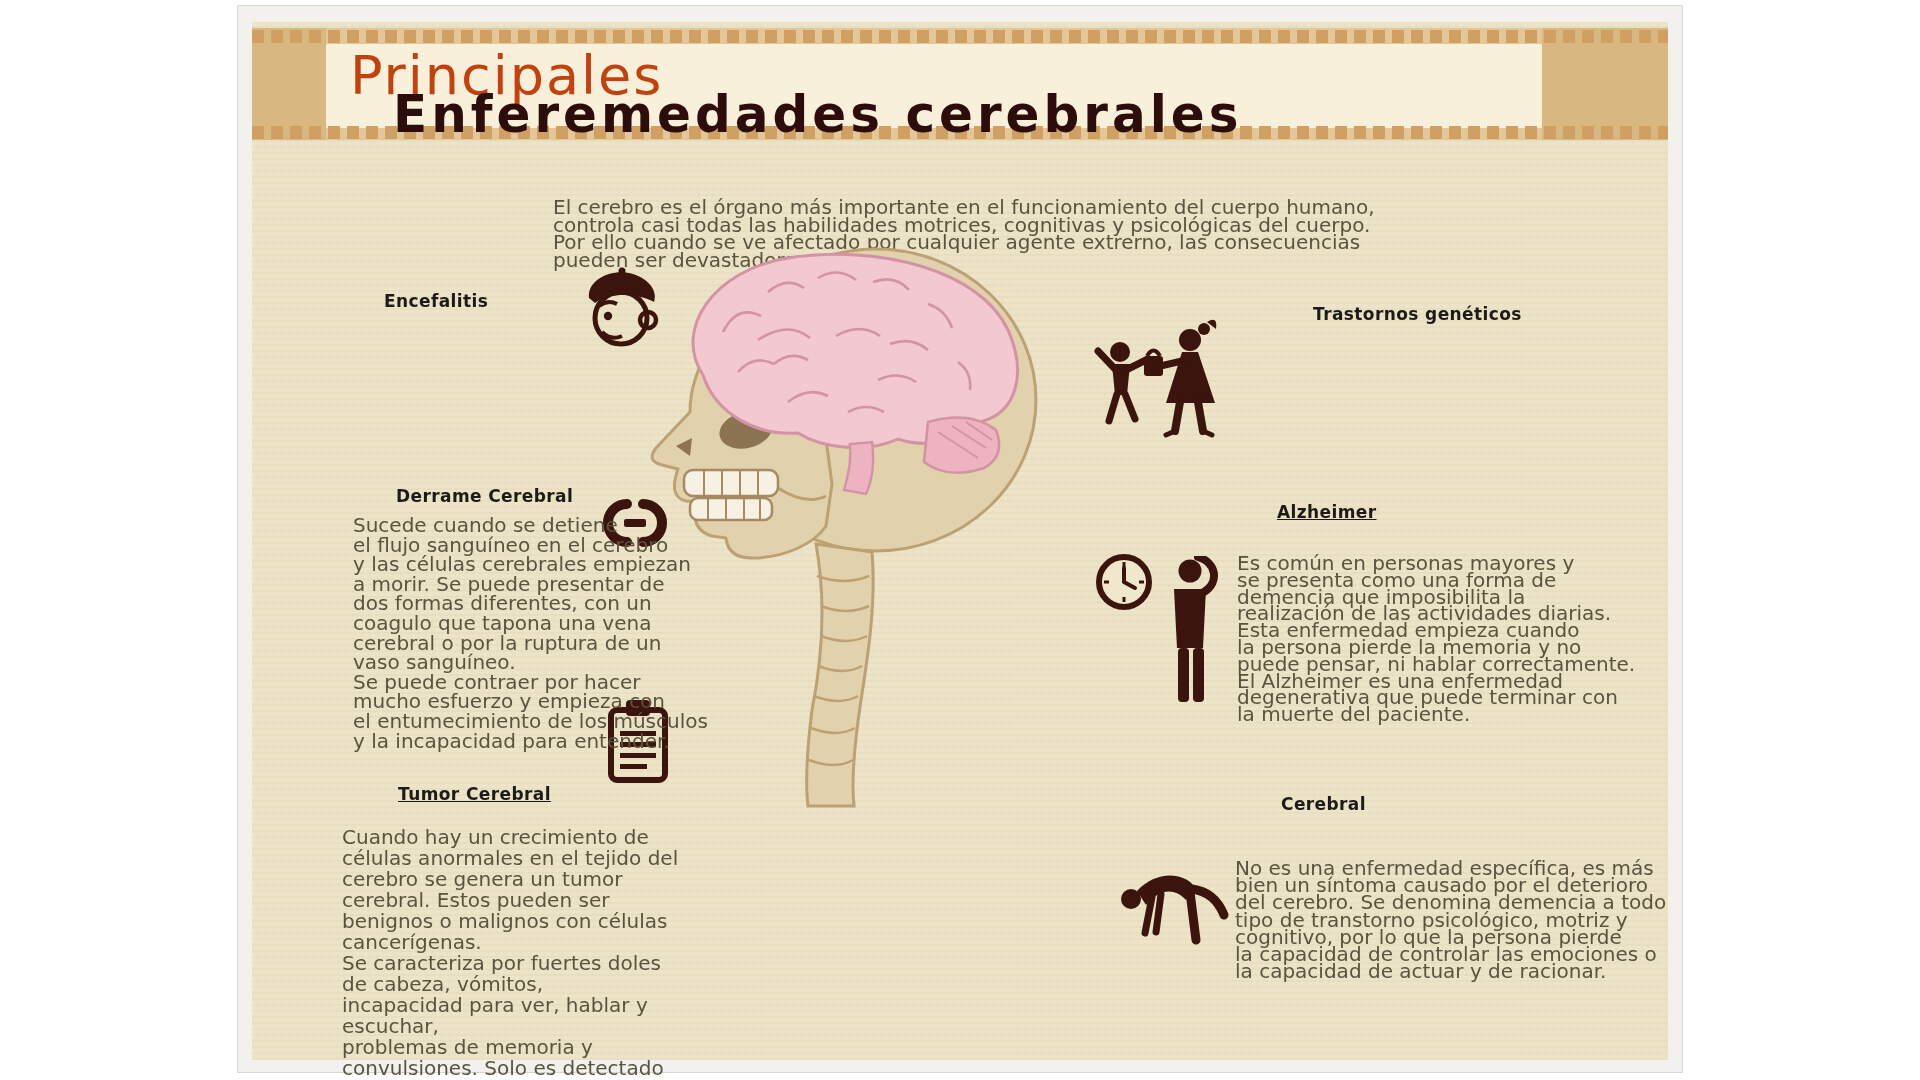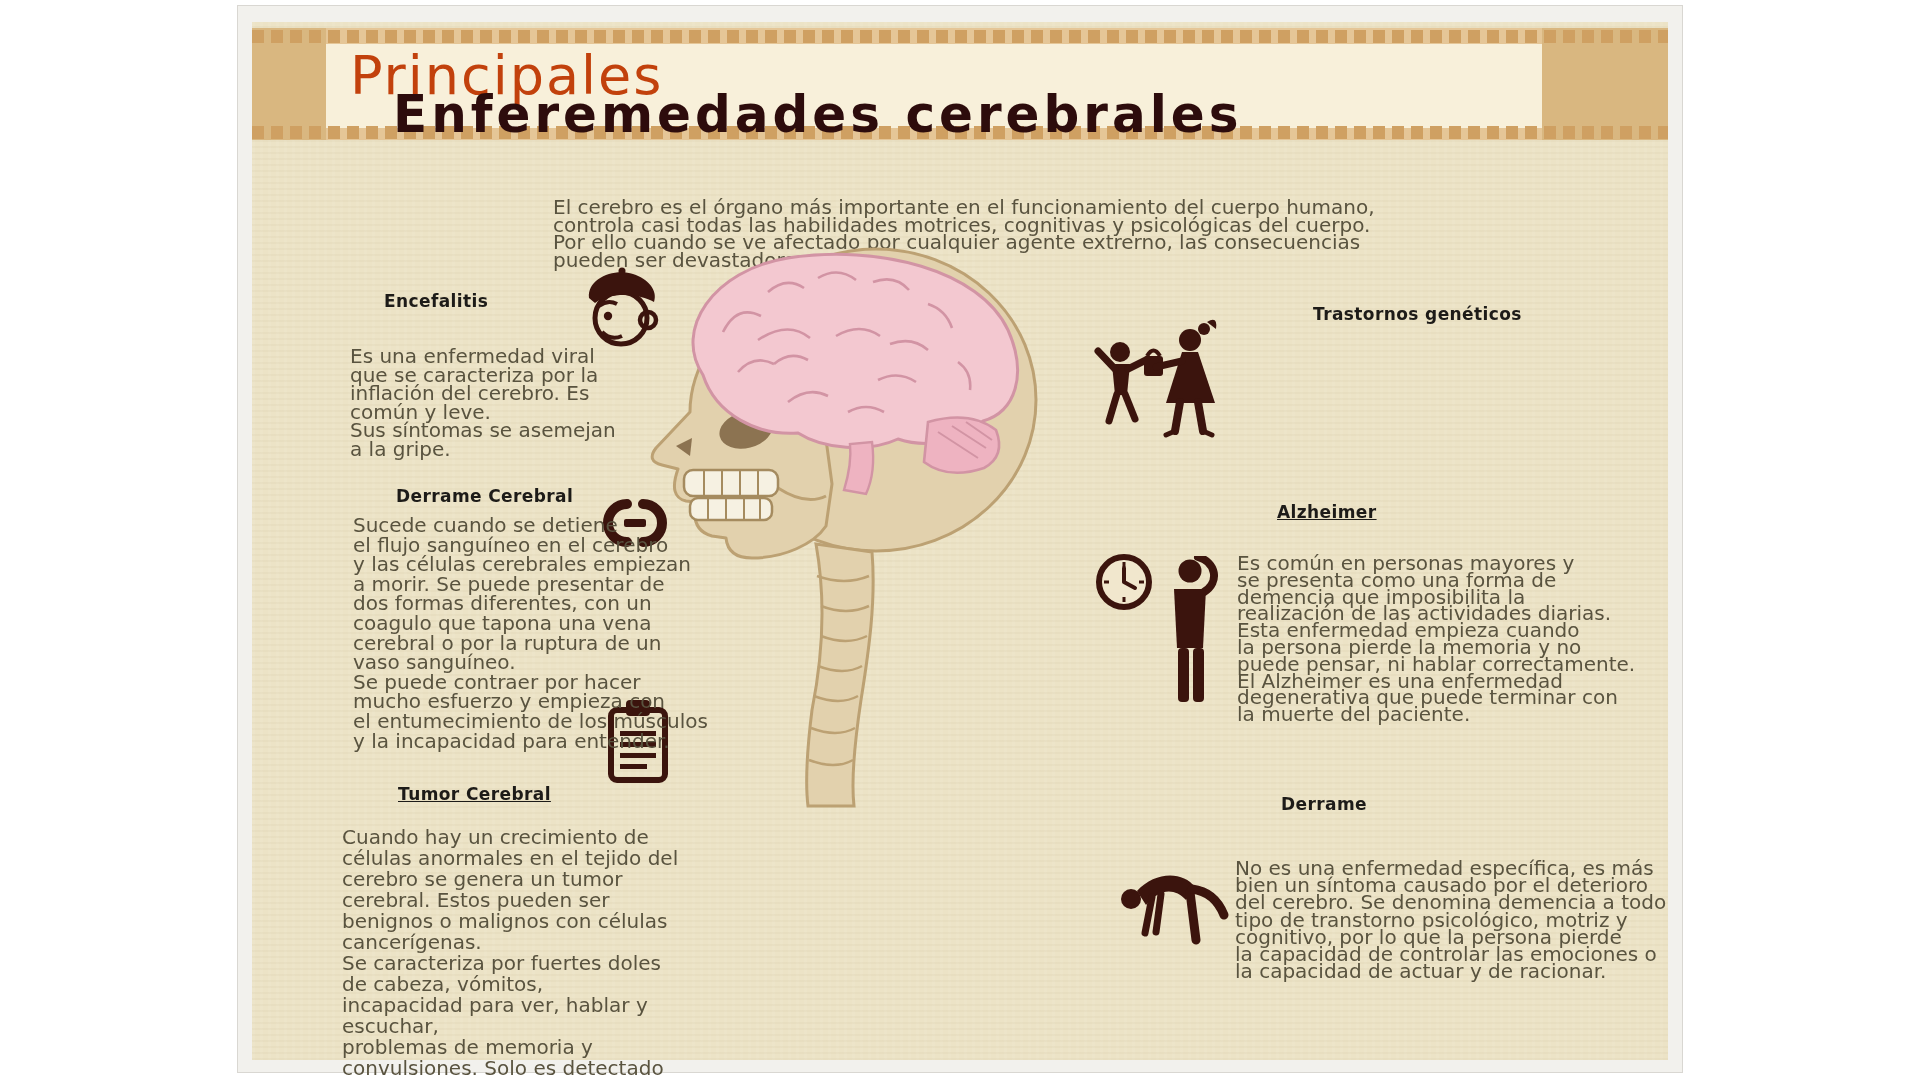--- a/index.html
+++ b/index.html
@@ -189,26 +189,20 @@
       <circle cx="16" cy="56" r="10" fill="#3b140d"></circle>
       <path d="M22 48 C 40 28 68 28 80 44 L 71 57 C 59 44 44 46 31 62 Z" fill="#3b140d"></path>
       <path d="M37 54 L30 90" fill="none" stroke="#3b140d" stroke-width="7" stroke-linecap="round"></path>
       <path d="M46 51 L41 89" fill="none" stroke="#3b140d" stroke-width="7" stroke-linecap="round"></path>
       <path d="M75 49 L81 97" fill="none" stroke="#3b140d" stroke-width="9" stroke-linecap="round"></path>
       <path d="M77 46 C 93 48 103 57 109 72" fill="none" stroke="#3b140d" stroke-width="9" stroke-linecap="round"></path>
     </svg>
   </div>
 
   <div class="h-sec enc-h">Encefalitis</div>
-  <div class="body-text enc-b">Es una enfermedad viral
-que se caracteriza por la
-inflación del cerebro. Es
-común y leve.
-Sus síntomas se asemejan
-a la gripe.</div>
 
   <div class="h-sec der-h">Derrame Cerebral</div>
   <div class="body-text der-b">Sucede cuando se detiene
 el flujo sanguíneo en el cerebro
 y las células cerebrales empiezan
 a morir. Se puede presentar de
 dos formas diferentes, con un
 coagulo que tapona una vena
 cerebral o por la ruptura de un
 vaso sanguíneo.
@@ -240,21 +234,21 @@
 se presenta como una forma de
 demencia que imposibilita la
 realización de las actividades diarias.
 Esta enfermedad empieza cuando
 la persona pierde la memoria y no
 puede pensar, ni hablar correctamente.
 El Alzheimer es una enfermedad
 degenerativa que puede terminar con
 la muerte del paciente.</div>
 
-  <div class="h-sec dem-h">Derrame</div>
+  <div class="h-sec dem-h">Cerebral</div>
   <div class="body-text dem-b">No es una enfermedad específica, es más
 bien un síntoma causado por el deterioro
 del cerebro. Se denomina demencia a todo
 tipo de transtorno psicológico, motriz y
 cognitivo, por lo que la persona pierde
 la capacidad de controlar las emociones o
 la capacidad de actuar y de racionar.</div>
 
 </div>
 

